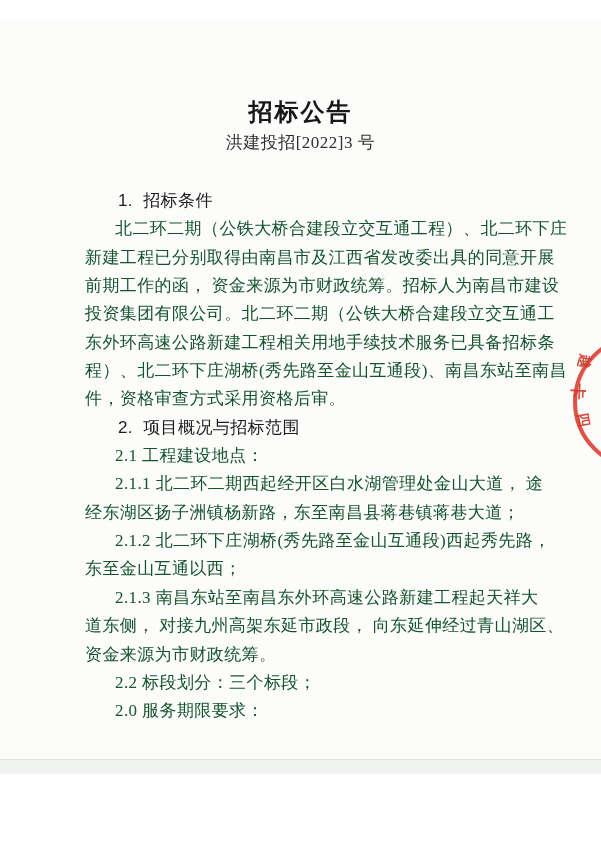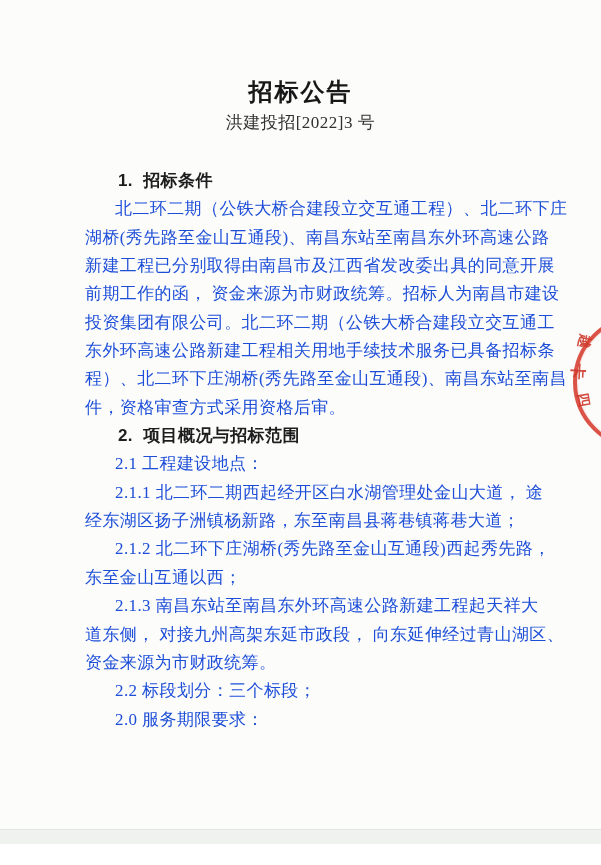--- a/index.html
+++ b/index.html
@@ -1,22 +1,23 @@
 <!DOCTYPE html>
 <html><head>
 <meta charset="utf-8">
 <style>
   html,body{margin:0;padding:0;background:#ffffff;}
   #page{
     position:relative;
-    width:601px;height:844px;
+    width:601px;height:754px;
     background:#fcfcfb;
     overflow:hidden;
     font-family:"Liberation Serif","DejaVu Serif",serif;
     color:#262626;
+    margin-top:20px;
   }
   .doc-title{
     position:absolute;top:76px;left:0;width:601px;
     text-align:center;
     font-family:"Liberation Sans","DejaVu Sans",sans-serif;
     font-weight:700;
     font-size:24px;letter-spacing:2px;color:#171717;
   }
   .doc-number{
     position:absolute;top:111px;left:0;width:601px;
@@ -24,24 +25,24 @@
     font-size:17px;letter-spacing:0.5px;color:#303030;
   }
   .body-text{
     position:absolute;top:167px;left:85px;width:470px;
   }
   .line{
     font-size:17px;
     height:28.35px;line-height:28.35px;
     white-space:pre;
     letter-spacing:0.4px;
-    color:#1d4ed8;
+    color:#14532d;
   }
   .line.h{
-    font-weight:700;
+    font-weight:400;
     font-family:"Liberation Sans","DejaVu Sans",sans-serif;
     color:#1d1d1d;
     padding-left:33px;
   }
   .line.ind{padding-left:30px;}
   .line.flush{padding-left:0;}
   
   .seal{
     position:absolute;
     left:573px;top:314px;
@@ -74,21 +75,20 @@
 <body>
 
 <div id="page">
 
   <div class="doc-title">招标公告</div>
   <div class="doc-number">洪建投招[2022]3 号</div>
 
   <div class="body-text">
     <div class="line h">1.  招标条件</div>
     <div class="line ind">北二环二期（公铁大桥合建段立交互通工程）、北二环下庄</div>
-    <div class="line flush">湖桥(秀先路至金山互通段)、南昌东站至南昌东外环高速公路</div>
     <div class="line flush">新建工程已分别取得由南昌市及江西省发改委出具的同意开展</div>
     <div class="line flush">前期工作的函， 资金来源为市财政统筹。招标人为南昌市建设</div>
     <div class="line flush">投资集团有限公司。北二环二期（公铁大桥合建段立交互通工</div>
     <div class="line flush">东外环高速公路新建工程相关用地手续技术服务已具备招标条</div>
     <div class="line flush">程）、北二环下庄湖桥(秀先路至金山互通段)、南昌东站至南昌</div>
     <div class="line flush">件，资格审查方式采用资格后审。</div>
     <div class="line h">2.  项目概况与招标范围</div>
     <div class="line ind">2.1 工程建设地点：</div>
     <div class="line ind">2.1.1 北二环二期西起经开区白水湖管理处金山大道， 途</div>
     <div class="line flush">经东湖区扬子洲镇杨新路，东至南昌县蒋巷镇蒋巷大道；</div>

